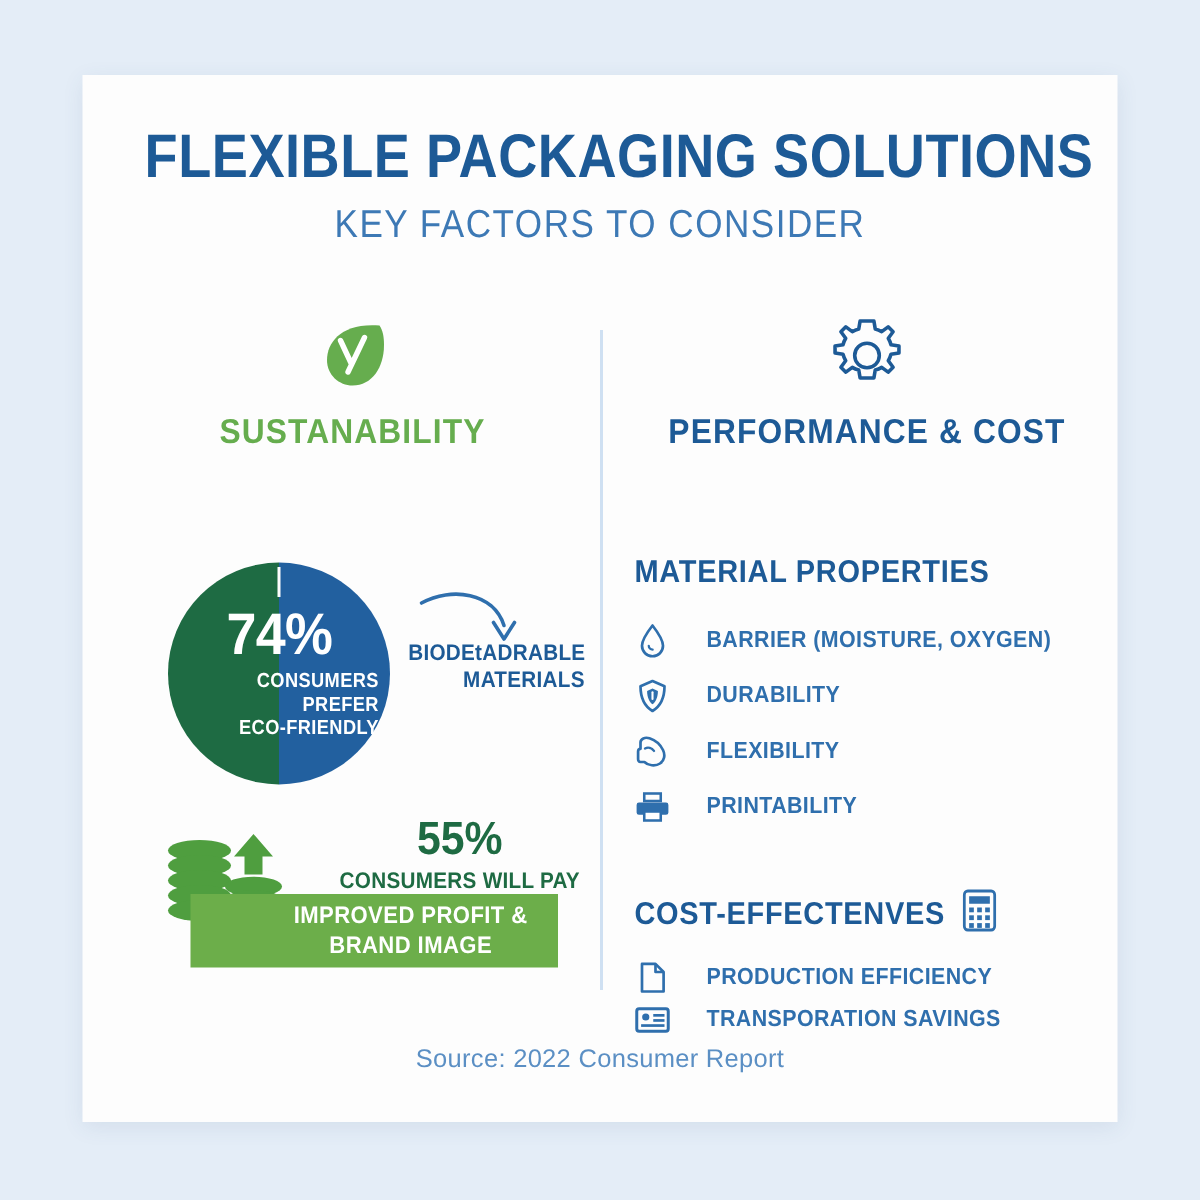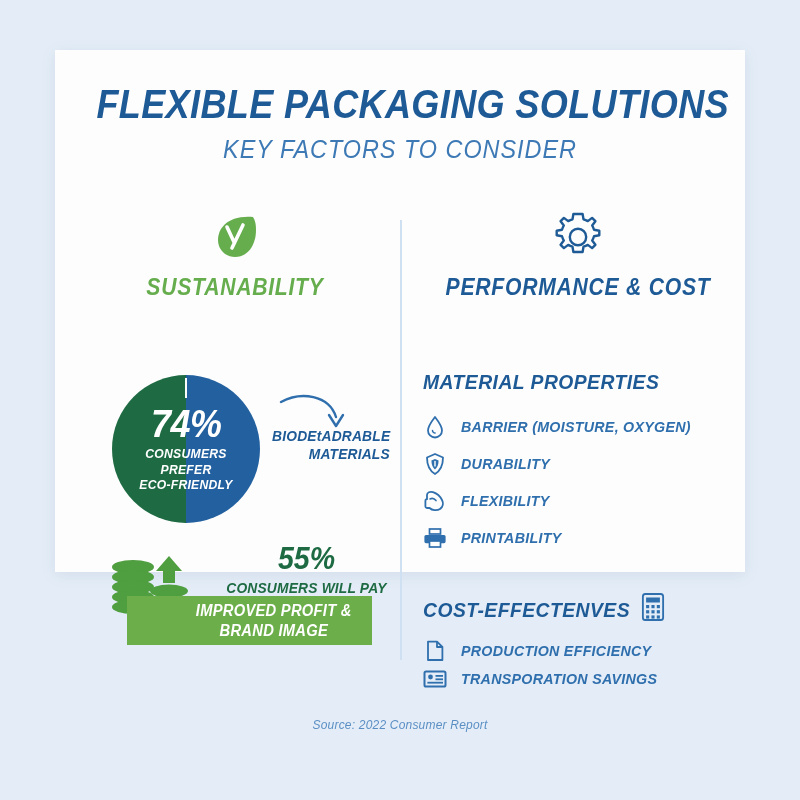--- a/index.html
+++ b/index.html
@@ -16,24 +16,23 @@
   .stage {
     position: relative;
     width: 800px;
     height: 800px;
   }
   .card {
     position: absolute;
     left: 55px;
     top: 50px;
     width: 690px;
-    height: 522px;
+    height: 698px;
     background: #fdfdfd;
     box-shadow: 0 3px 14px rgba(60, 90, 130, 0.10);
-    font-style: italic;
   }
 
   
   .header {
     position: absolute;
     left: 0; top: 33px;
     width: 690px;
     text-align: center;
   }
   .title {
@@ -126,21 +125,21 @@
   .pie-inner {
     position: absolute;
     left: 0; top: 0;
     width: 148px;
     height: 148px;
     display: flex;
     flex-direction: column;
     align-items: center;
     justify-content: center;
     color: #ffffff;
-    text-align: center;
+    text-align: right;
   }
   .pie-pct {
     font-family: "Liberation Sans Narrow", "Liberation Sans", sans-serif;
     font-size: 39px;
     font-weight: bold;
     line-height: 0.95;
     letter-spacing: -0.5px;
     transform: scaleX(0.92);
   }
   .pie-cap {
@@ -252,21 +251,21 @@
     gap: 12px;
   }
   .list {
     margin: 0;
     padding: 0;
     list-style: none;
   }
   .list-item {
     display: flex;
     align-items: center;
-    gap: 14px;
+    gap: 24px;
     height: 37px;
   }
   .list-item.tight { height: 28px; text-align: center; }
   .list-icon {
     width: 24px;
     display: flex;
     align-items: center;
     justify-content: center;
     flex: none;
   }
@@ -287,24 +286,23 @@
   .block-cost .sub-head { margin-bottom: 10px; }
 
   
   .footer {
     position: absolute;
     left: 0;
     top: 646px;
     width: 690px;
     text-align: center;
     font-family: "Liberation Sans Narrow", "Liberation Sans", sans-serif;
-    font-size: 12px;
+    font-size: 17px;
     color: #5b8fc4;
     letter-spacing: 0.2px;
-    margin-top: 22px;
   }
 </style>
 </head>
 <body>
 
 <div class="stage">
   <div class="card">
 
     <div class="header">
       <div class="title">FLEXIBLE PACKAGING SOLUTIONS</div>

